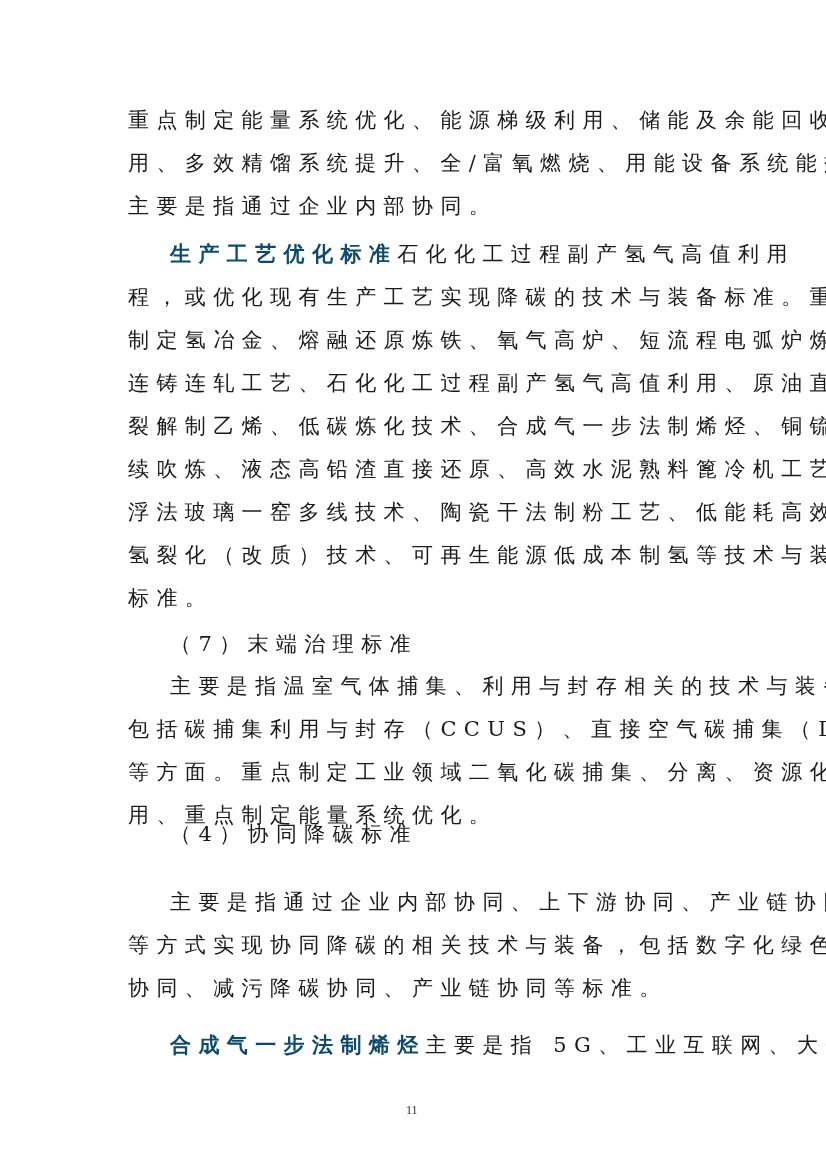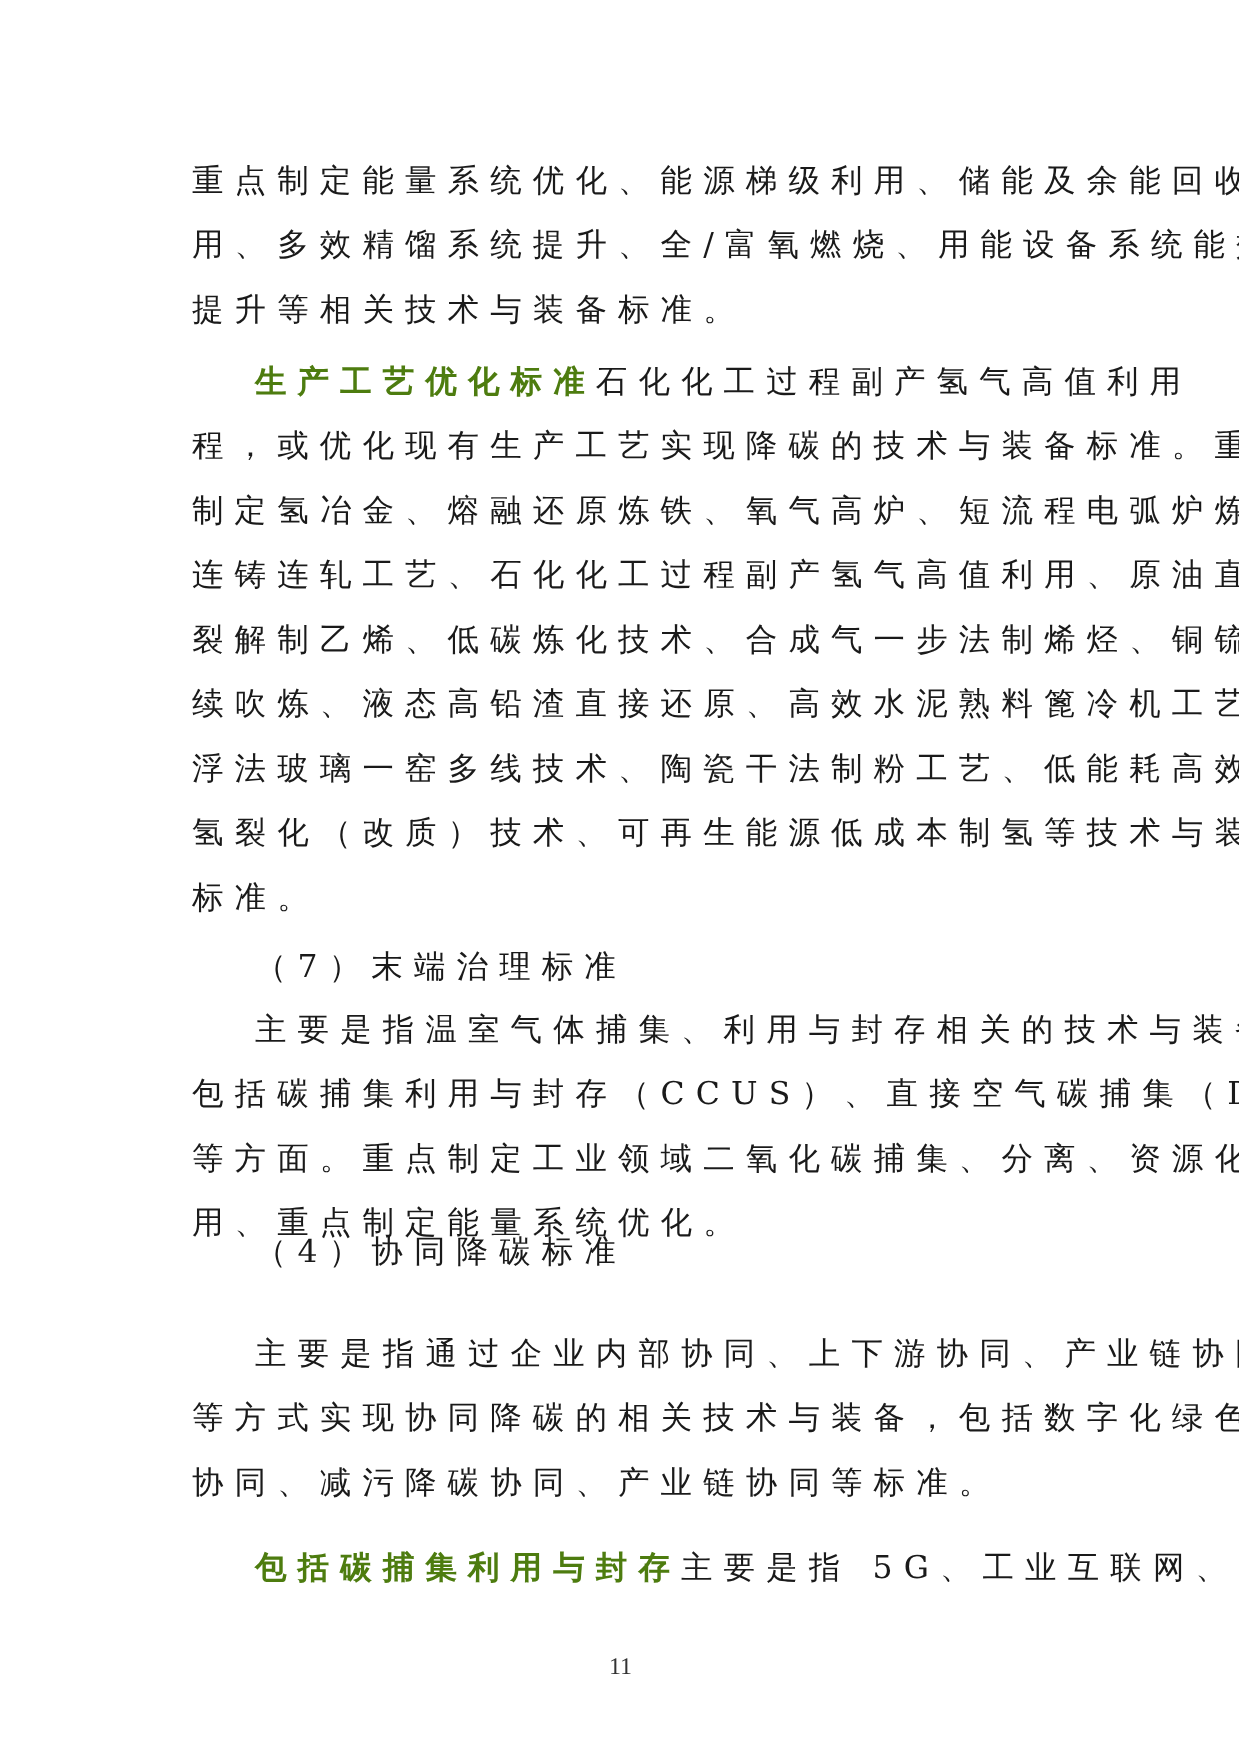--- a/index.html
+++ b/index.html
@@ -10,34 +10,34 @@
     left: 128px;
     width: 600px;
     white-space: nowrap;
     font-family: "DejaVu Serif", "Liberation Serif", serif;
     font-size: 21px;
     letter-spacing: 7.4px;
     color: #1a1a1a;
     line-height: 28px;
   }
   .indent { left: 170px; }
-  .b { font-weight: bold; font-family: Liberation Serif, serif; color: #4d7c0f; }
+  .b { font-weight: bold; font-family: Liberation Serif, serif; color: #0c4a6e; }
   .pagenum {
     position: absolute; left: 406px; top: 1082px;
-    font-family: "Liberation Serif", serif; font-size: 16px; color: #333; margin-top: 21px;
+    font-family: "Liberation Serif", serif; font-size: 12px; color: #333; margin-top: 21px;
   }
 </style>
 </head>
 <body>
 
 <div class="page">
 
   <div class="line" style="top:106px">重点制定能量系统优化、能源梯级利用、储能及余能回收利</div>
   <div class="line" style="top:149px">用、多效精馏系统提升、全/富氧燃烧、用能设备系统能效</div>
-  <div class="line" style="top:192px">提升等相关技术与装备标准。</div>
+  <div class="line" style="top:192px">主要是指通过企业内部协同。</div>
 
   <div class="line indent" style="top:240px">
     <span class="b">生产工艺优化标准</span><span>石化化工过程副产氢气高值利用</span>
   </div>
   <div class="line" style="top:283px">程，或优化现有生产工艺实现降碳的技术与装备标准。重点</div>
   <div class="line" style="top:326px">制定氢冶金、熔融还原炼铁、氧气高炉、短流程电弧炉炼钢、</div>
   <div class="line" style="top:369px">连铸连轧工艺、石化化工过程副产氢气高值利用、原油直接</div>
   <div class="line" style="top:412px">裂解制乙烯、低碳炼化技术、合成气一步法制烯烃、铜锍连</div>
   <div class="line" style="top:455px">续吹炼、液态高铅渣直接还原、高效水泥熟料篦冷机工艺、</div>
   <div class="line" style="top:498px">浮法玻璃一窑多线技术、陶瓷干法制粉工艺、低能耗高效加</div>
@@ -51,17 +51,17 @@
   <div class="line" style="top:758px">等方面。重点制定工业领域二氧化碳捕集、分离、资源化利</div>
   <div class="line" style="top:801px">用、重点制定能量系统优化。</div>
 
   <div class="line indent" style="top:820px">（4）协同降碳标准</div>
 
   <div class="line indent" style="top:888px">主要是指通过企业内部协同、上下游协同、产业链协同</div>
   <div class="line" style="top:931px">等方式实现协同降碳的相关技术与装备，包括数字化绿色化</div>
   <div class="line" style="top:974px">协同、减污降碳协同、产业链协同等标准。</div>
 
   <div class="line indent" style="top:1031px">
-    <span class="b">包括碳捕集利用与封存</span><span>主要是指 5G、工业互联网、大数</span>
+    <span class="b">合成气一步法制烯烃</span><span>主要是指 5G、工业互联网、大数</span>
   </div>
 
   <div class="pagenum">11</div>
 </div>
 
 </body></html>

